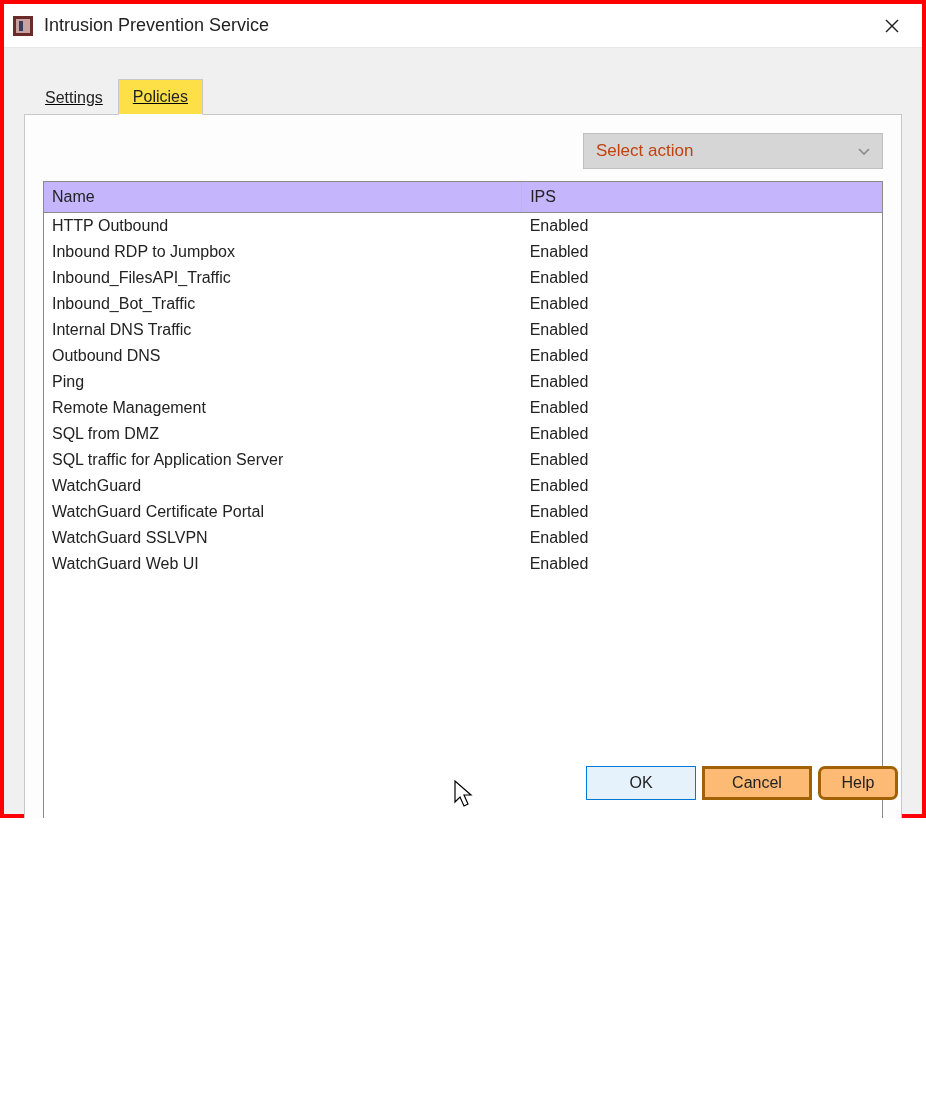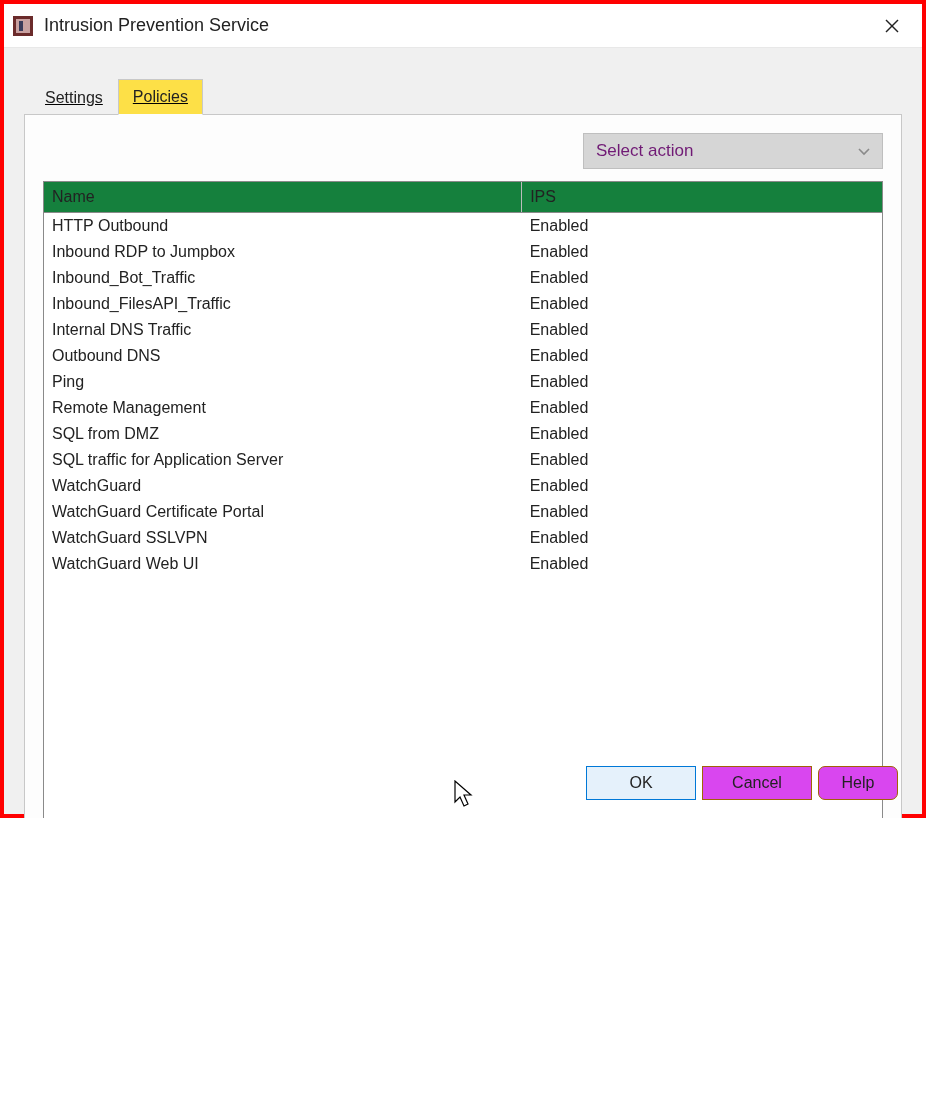--- a/index.html
+++ b/index.html
@@ -85,21 +85,21 @@
   .action-row {
     display: flex;
     justify-content: flex-end;
     margin-bottom: 12px;
   }
   .select-action {
     width: 300px;
     height: 36px;
     background: #d6d6d6;
     border: 1px solid #bfbfbf;
-    color: #701a75;
+    color: #c2410c;
     font-size: 17px;
     display: flex;
     align-items: center;
     padding: 0 12px;
     justify-content: space-between;
   }
   .select-action .chev {
     font-size: 14px;
     color: #8a8a8a;
   }
@@ -112,21 +112,21 @@
   table.policies {
     width: 100%;
     border-collapse: collapse;
     table-layout: fixed;
   }
   table.policies thead th {
     text-align: left;
     font-weight: normal;
     font-size: 16px;
     color: #222;
-    background: #15803d;
+    background: #c4b5fd;
     border-bottom: 1px solid #8a8a8a;
     padding: 6px 8px;
     border-right: 1px solid #bcbcbc;
   }
   table.policies thead th:last-child { border-right: none; }
   table.policies tbody td {
     font-size: 16px;
     color: #222;
     padding: 4px 8px;
     white-space: nowrap;
@@ -139,22 +139,22 @@
     position: absolute;
     bottom: 14px;
     right: 24px;
     display: flex;
     gap: 6px;
     align-items: center;
   }
   .btn {
     min-width: 110px;
     height: 34px;
-    background: #d946ef;
-    border: 1px solid #a16207;
+    background: #fdba74;
+    border: 3px solid #a16207;
     font-size: 16px;
     color: #222;
     display: flex;
     align-items: center;
     justify-content: center;
     cursor: default;
   }
   .btn.primary {
     background: #e5f1fb;
     border: 1px solid #0078d7;
@@ -226,25 +226,25 @@
           <tbody id="policies-body">
               <tr>
                 <td>HTTP Outbound</td>
                 <td>Enabled</td>
               </tr>
               <tr>
                 <td>Inbound RDP to Jumpbox</td>
                 <td>Enabled</td>
               </tr>
               <tr>
+                <td>Inbound_FilesAPI_Traffic</td>
+                <td>Enabled</td>
+              </tr>
+              <tr>
                 <td>Inbound_Bot_Traffic</td>
-                <td>Enabled</td>
-              </tr>
-              <tr>
-                <td>Inbound_FilesAPI_Traffic</td>
                 <td>Enabled</td>
               </tr>
               <tr>
                 <td>Internal DNS Traffic</td>
                 <td>Enabled</td>
               </tr>
               <tr>
                 <td>Outbound DNS</td>
                 <td>Enabled</td>
               </tr>

